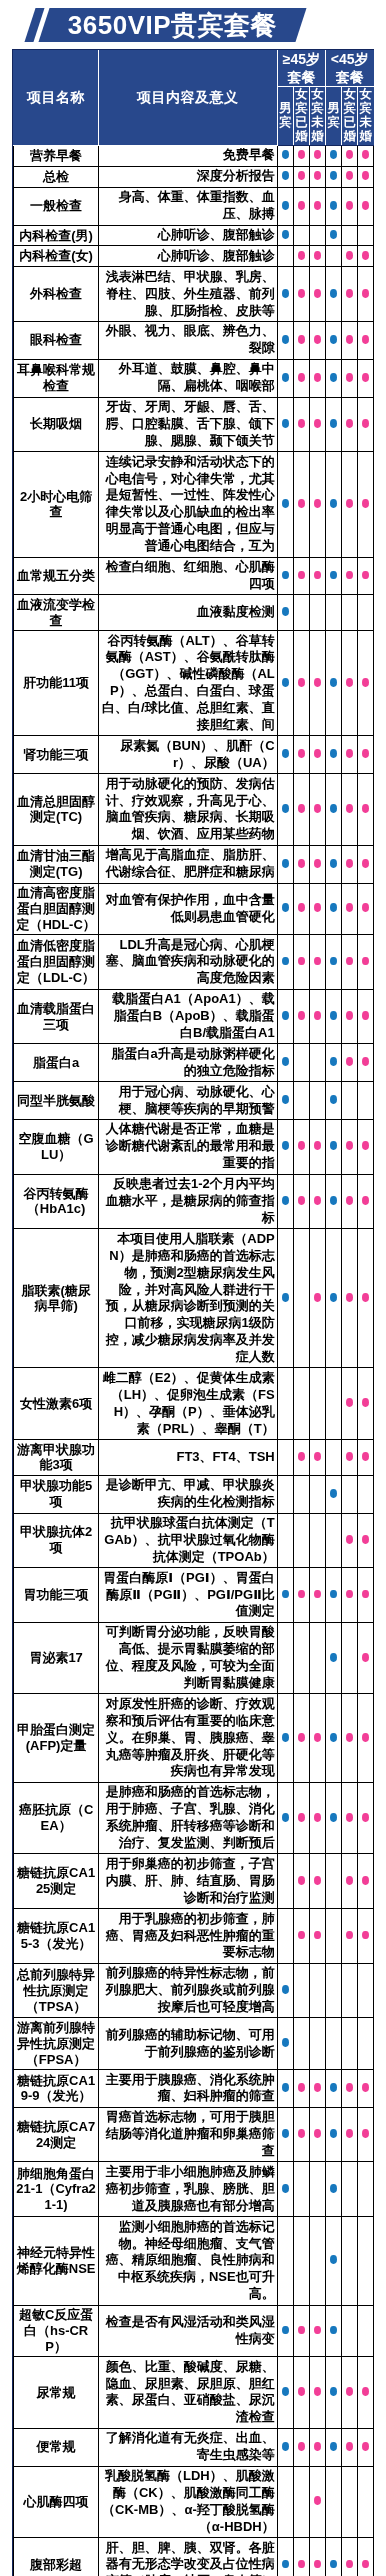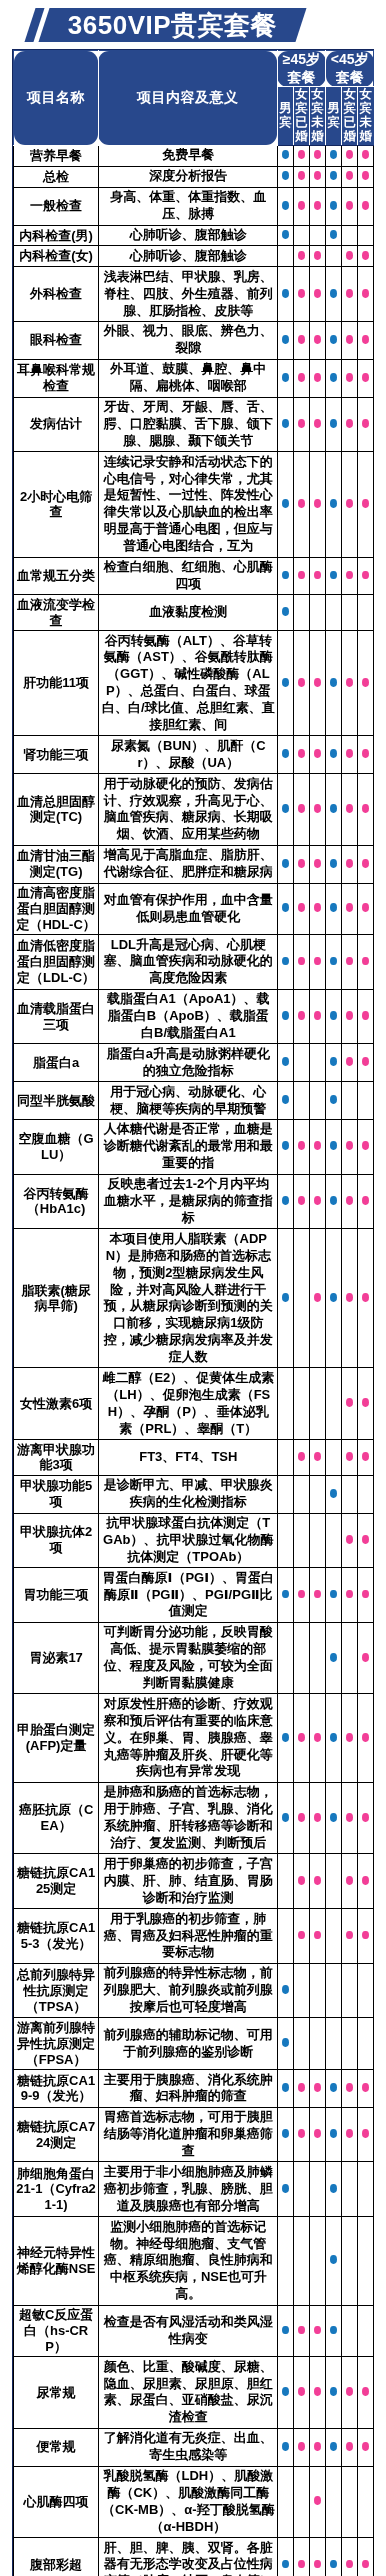--- a/index.html
+++ b/index.html
@@ -23,33 +23,33 @@
   .table-wrap{margin:0 12.4px;border:1.5px solid #13265e;}
   table{border-collapse:collapse;table-layout:fixed;width:361px;}
   col.c1{width:84px;} col.c2{width:178px;}
   col.cd{width:16px;}
   thead th{
     background:#28488c;color:#ffffff;font-weight:bold;
     border:1.5px solid #ffffff;vertical-align:middle;text-align:center;padding:0;
   }
   thead th.edge-l{border-left-color:#28488c;}
   thead th.edge-r{border-right-color:#28488c;text-align:center;}
-  thead th.edge-t{border-top-color:#28488c;border-radius:11px;}
+  thead th.edge-t{border-top-color:#28488c;}
   thead tr.grp th{height:30px;font-size:14px;line-height:1.25;}
   thead tr.sub th{
     height:50px;font-size:12.4px;line-height:1.12;
     word-break:break-all;border-bottom:1px solid #13265e;padding:1px 0;
   }
   th.big{font-size:15.5px;letter-spacing:0.5px;}
   tbody td{
     border:1px solid #000000;background:#ffffff;color:#000000;
     font-weight:bold;vertical-align:middle;padding:1.5px 1px;
   }
   td.c-name{font-size:13px;text-align:center;line-height:1.22;word-break:break-all;}
-  td.c-desc{font-size:13px;text-align:center;line-height:1.3;word-break:break-all;padding-left:3.1px;padding-right:2.1px;margin-top:24px;}
+  td.c-desc{font-size:13px;text-align:right;line-height:1.3;word-break:break-all;padding-left:3.1px;padding-right:2.1px;margin-top:24px;}
   td.c-dot{text-align:center;}
   .dot{display:inline-block;width:6.7px;height:8.8px;border-radius:50%;}
 </style>
 </head>
 <body>
 
 <div class="banner-row">
   <div class="banner-stripe"></div>
   <div class="banner-main">
     <span>3650VIP贵宾套餐</span>
@@ -165,21 +165,21 @@
           <td class="c-name">耳鼻喉科常规检查</td>
           <td class="c-desc">外耳道、鼓膜、鼻腔、鼻中隔、扁桃体、咽喉部</td>
           <td class="c-dot"><span class="dot" style="background: rgb(23, 120, 190);"></span></td>
           <td class="c-dot"><span class="dot" style="background: rgb(242, 62, 151);"></span></td>
           <td class="c-dot"><span class="dot" style="background: rgb(242, 62, 151);"></span></td>
           <td class="c-dot"><span class="dot" style="background: rgb(23, 120, 190);"></span></td>
           <td class="c-dot"><span class="dot" style="background: rgb(242, 62, 151);"></span></td>
           <td class="c-dot"><span class="dot" style="background: rgb(242, 62, 151);"></span></td>
         </tr>
         <tr>
-          <td class="c-name">发病估计</td>
+          <td class="c-name">长期吸烟</td>
           <td class="c-desc">牙齿、牙周、牙龈、唇、舌、腭、口腔黏膜、舌下腺、颌下腺、腮腺、颞下颌关节</td>
           <td class="c-dot"><span class="dot" style="background: rgb(23, 120, 190);"></span></td>
           <td class="c-dot"><span class="dot" style="background: rgb(242, 62, 151);"></span></td>
           <td class="c-dot"><span class="dot" style="background: rgb(242, 62, 151);"></span></td>
           <td class="c-dot"><span class="dot" style="background: rgb(23, 120, 190);"></span></td>
           <td class="c-dot"><span class="dot" style="background: rgb(242, 62, 151);"></span></td>
           <td class="c-dot"><span class="dot" style="background: rgb(242, 62, 151);"></span></td>
         </tr>
         <tr>
           <td class="c-name">2小时心电筛查</td>

